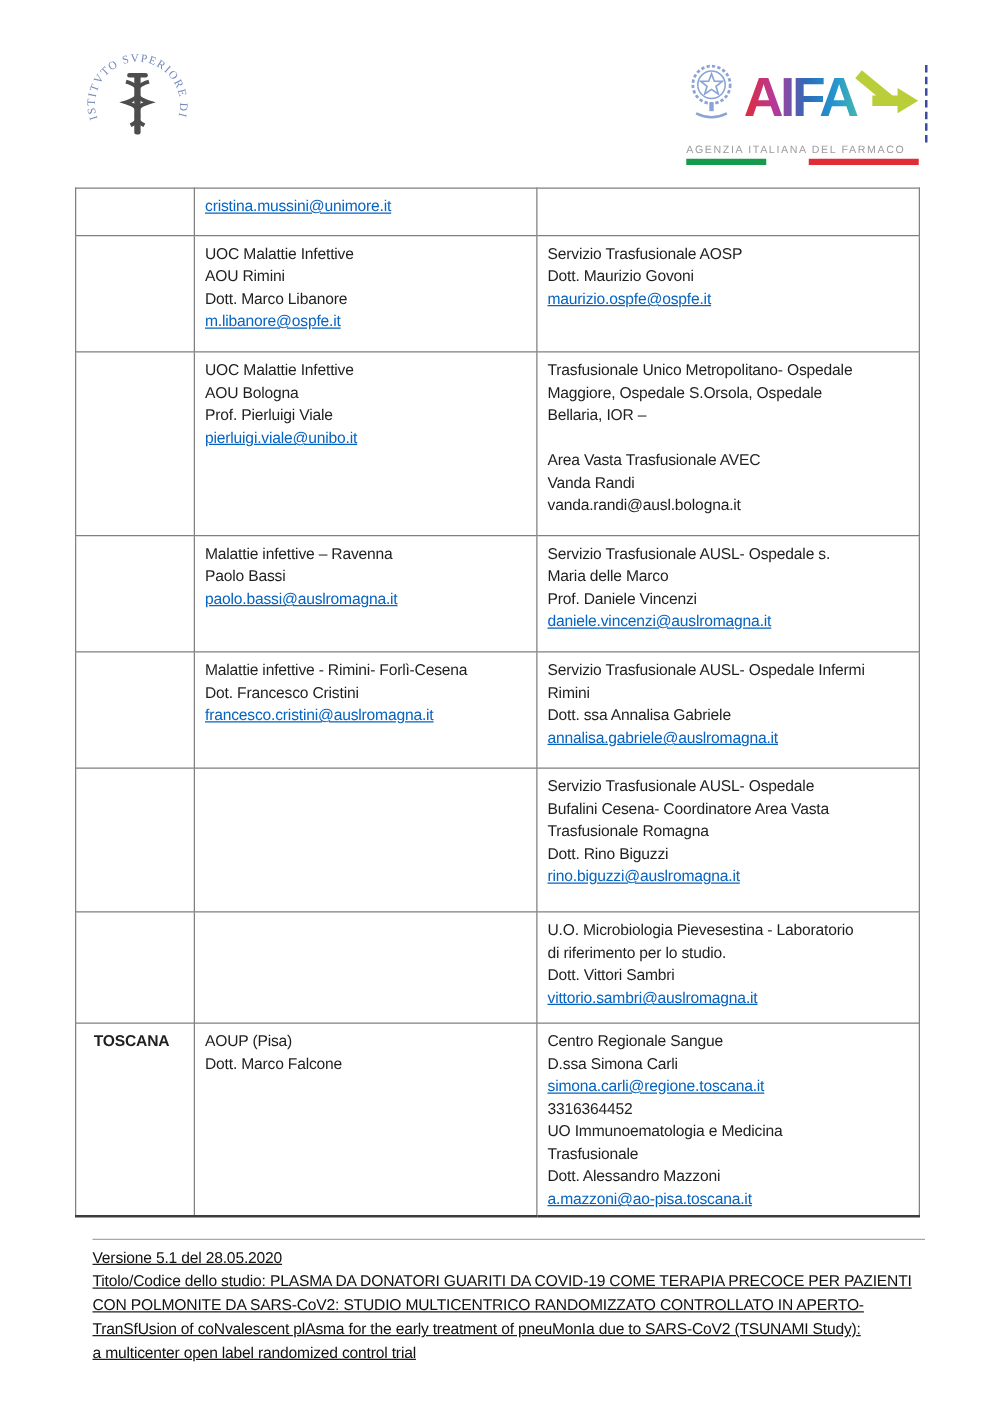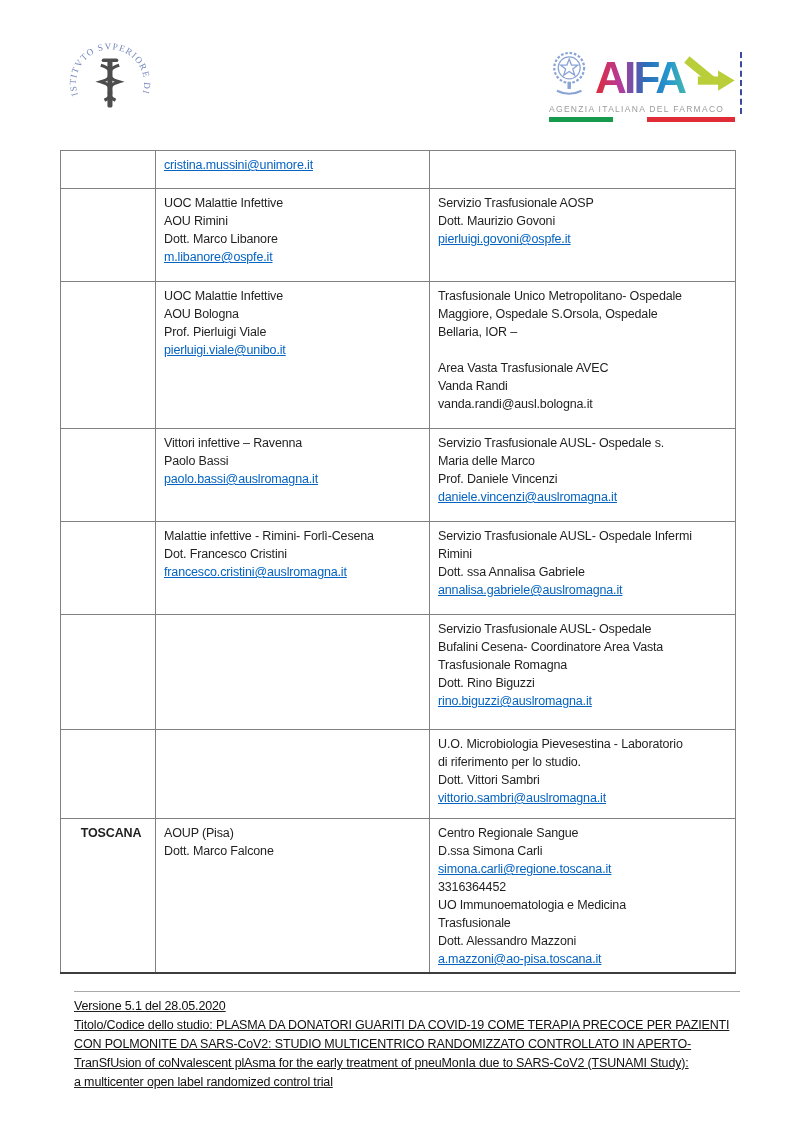--- a/index.html
+++ b/index.html
@@ -4,32 +4,32 @@
 <style>
   * { margin:0; padding:0; box-sizing:border-box; }
   html,body { background:#fff; }
   body { font-family:"Liberation Sans","DejaVu Sans",sans-serif; color:#1f1f1f; }
   .page { position:relative; width:800px; height:1142px; background:#fff; overflow:hidden; margin:0 auto; }
 
   
   .iss-logo { position:absolute; left:64px; top:32px; width:92px; height:96px; }
   .aifa-logo { position:absolute; left:549px; top:46px; width:186px; }
   .aifa-top { display:flex; align-items:flex-end; gap:6px; }
-  .aifa-subtitle { font-size:8.5px; letter-spacing:1.3px; color:#9b9b9b; margin-top:2px; white-space:nowrap; }
+  .aifa-subtitle { font-size:8.5px; letter-spacing:1.3px; color:#9b9b9b; margin-top:12px; white-space:nowrap; }
   .aifa-bars { display:flex; justify-content:space-between; margin-top:3px; }
   .bar-green { width:64px; height:5px; background:#169b4c; display:inline-block; }
   .bar-red { width:88px; height:5px; background:#e02c36; display:inline-block; }
   .aifa-dashes { position:absolute; right:-7px; top:6px; height:62px; border-left:2px dashed #3c4ba0; }
 
   
   .doc-table { position:absolute; left:60px; top:150px; width:675px; border-collapse:collapse; table-layout:fixed;
                font-size:12.5px; line-height:18px; letter-spacing:-0.15px; }
   .doc-table td { border:1px solid #808080; vertical-align:top; padding:5px 8px 4px 8px; overflow:hidden; }
   .doc-table tr:last-child td { border-bottom:2px solid #3d3d3d; }
-  .doc-table td.region { font-weight:bold; padding-left:14px;text-align:center; }
+  .doc-table td.region { font-weight:bold; padding-left:14px; }
   .doc-table tr:nth-child(1) td { height:38px; }
   .doc-table tr:nth-child(2) td { height:93px; }
   .doc-table tr:nth-child(3) td { height:147px; }
   .doc-table tr:nth-child(4) td { height:93px; }
   .doc-table tr:nth-child(5) td { height:93px; }
   .doc-table tr:nth-child(6) td { height:115px; }
   .doc-table tr:nth-child(7) td { height:89px; }
   .doc-table tr:nth-child(8) td { height:150px; }
   .doc-table .line { display:block; min-height:18px; }
   .doc-table a.line { color:#0563C1; }
@@ -114,21 +114,21 @@
           <td class="region"></td>
           <td>
             <div class="line">UOC Malattie Infettive</div>
             <div class="line">AOU Rimini</div>
             <div class="line">Dott. Marco Libanore</div>
             <a href="#" class="line link">m.libanore@ospfe.it</a>
           </td>
           <td>
             <div class="line">Servizio Trasfusionale AOSP</div>
             <div class="line">Dott. Maurizio Govoni</div>
-            <a href="#" class="line link">pierluigi.govoni@ospfe.it</a>
+            <a href="#" class="line link">maurizio.ospfe@ospfe.it</a>
           </td>
         </tr>
         <tr>
           <td class="region"></td>
           <td>
             <div class="line">UOC Malattie Infettive</div>
             <div class="line">AOU Bologna</div>
             <div class="line">Prof. Pierluigi Viale</div>
             <a href="#" class="line link">pierluigi.viale@unibo.it</a>
           </td>
@@ -138,21 +138,21 @@
             <div class="line">Bellaria, IOR –</div>
             <div class="line">&nbsp;</div>
             <div class="line">Area Vasta Trasfusionale AVEC</div>
             <div class="line">Vanda Randi</div>
             <div class="line">vanda.randi@ausl.bologna.it</div>
           </td>
         </tr>
         <tr>
           <td class="region"></td>
           <td>
-            <div class="line">Vittori infettive – Ravenna</div>
+            <div class="line">Malattie infettive – Ravenna</div>
             <div class="line">Paolo Bassi</div>
             <a href="#" class="line link">paolo.bassi@auslromagna.it</a>
           </td>
           <td>
             <div class="line">Servizio Trasfusionale AUSL- Ospedale s.</div>
             <div class="line">Maria delle Marco</div>
             <div class="line">Prof. Daniele Vincenzi</div>
             <a href="#" class="line link">daniele.vincenzi@auslromagna.it</a>
           </td>
         </tr>

